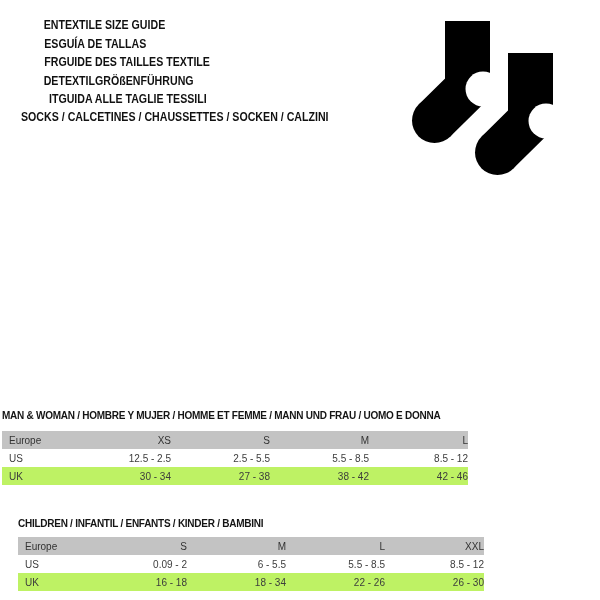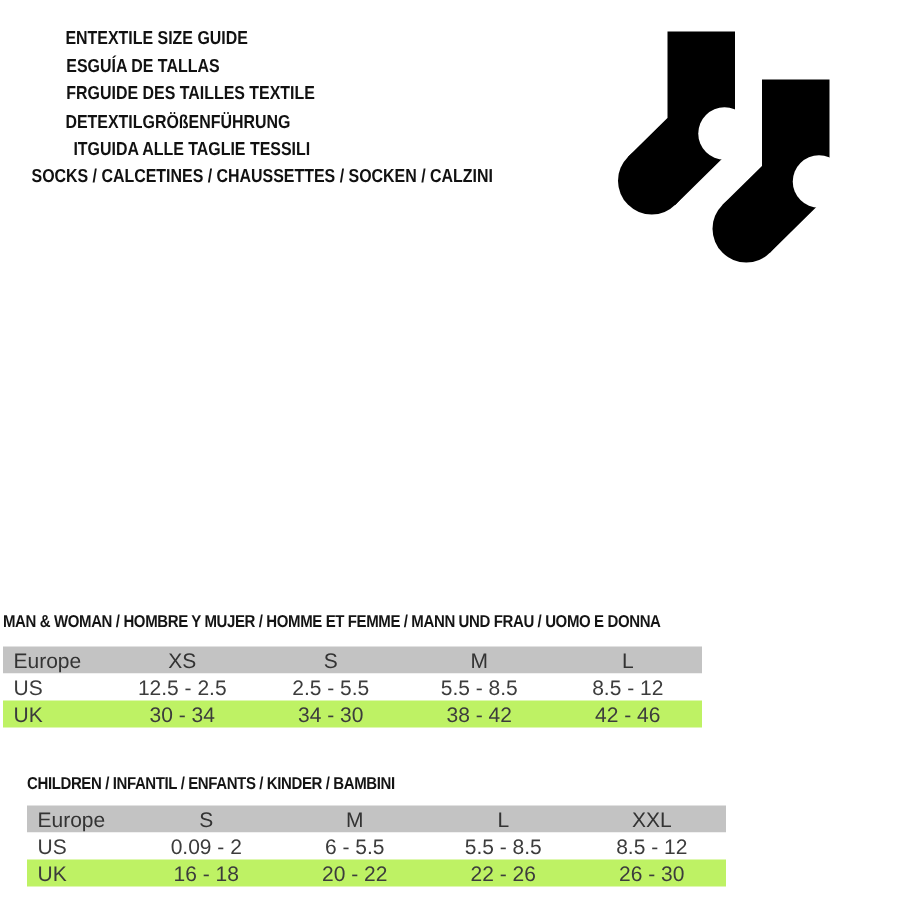--- a/index.html
+++ b/index.html
@@ -31,25 +31,25 @@
   .section-title{
     font-weight:bold;font-size:11.5px;color:#141414;line-height:13px;
     letter-spacing:-0.3px;white-space:nowrap;margin-bottom:9px;
     transform:scaleX(0.87);transform-origin:0 0;
   }
   .section-children .section-title{margin-bottom:7px;}
   .size-table{width:466px;}
   .trow{
     display:grid;grid-template-columns:70px 99px 99px 99px 99px;
     height:18px;align-items:center;
-    font-size:14px;color:#3c3c3c;background:#ffffff;
+    font-size:10px;color:#3c3c3c;background:#ffffff;
   }
   .trow.thead{background:#c3c3c3;color:#333333;}
   .trow.alt{background:#bef264;}
-  .cell{text-align:center;white-space:nowrap;}
+  .cell{text-align:right;white-space:nowrap;}
   .cell.first{text-align:left;padding-left:7px;}
 </style>
 </head>
 <body>
 
 <div class="lang-block">
   <div class="lang-row">
     <span class="lang-code">EN</span>
     <span class="lang-label">TEXTILE SIZE GUIDE</span>
   </div>
@@ -99,21 +99,21 @@
     <div class="trow">
       <div class="cell first">US</div>
       <div class="cell">12.5 - 2.5</div>
       <div class="cell">2.5 - 5.5</div>
       <div class="cell">5.5 - 8.5</div>
       <div class="cell">8.5 - 12</div>
     </div>
     <div class="trow alt">
       <div class="cell first">UK</div>
       <div class="cell">30 - 34</div>
-      <div class="cell">34 - 30</div>
+      <div class="cell">27 - 38</div>
       <div class="cell">38 - 42</div>
       <div class="cell">42 - 46</div>
     </div>
   </div>
 </section>
 
 <section class="size-section section-children">
   <div class="section-title">CHILDREN / INFANTIL / ENFANTS / KINDER / BAMBINI</div>
   <div class="size-table">
     <div class="trow thead">
@@ -126,18 +126,18 @@
     <div class="trow">
       <div class="cell first">US</div>
       <div class="cell">0.09 - 2</div>
       <div class="cell">6 - 5.5</div>
       <div class="cell">5.5 - 8.5</div>
       <div class="cell">8.5 - 12</div>
     </div>
     <div class="trow alt">
       <div class="cell first">UK</div>
       <div class="cell">16 - 18</div>
-      <div class="cell">20 - 22</div>
+      <div class="cell">18 - 34</div>
       <div class="cell">22 - 26</div>
       <div class="cell">26 - 30</div>
     </div>
   </div>
 </section>
 
 </body></html>

